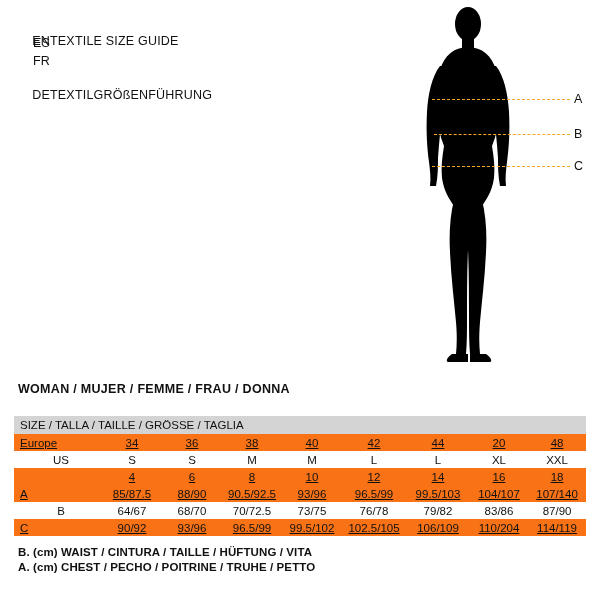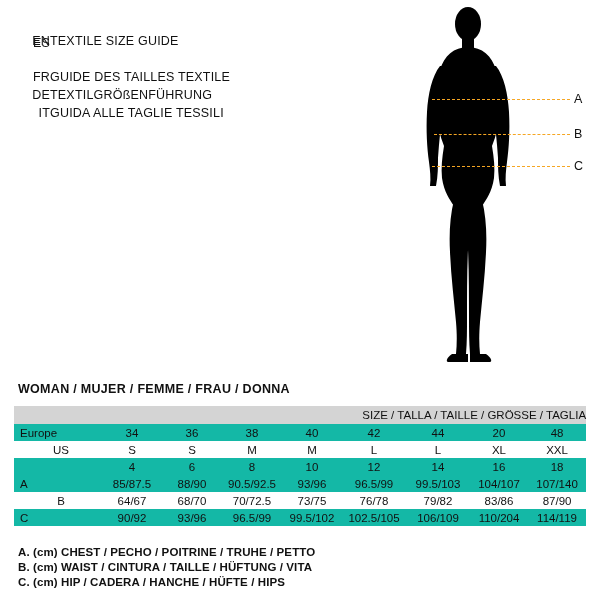--- a/index.html
+++ b/index.html
@@ -69,43 +69,42 @@
   #table-area {
     position: absolute;
     left: 14px;
     top: 382px;
     width: 572px;
   }
   .section-title {
     font-size: 12.5px;
     font-weight: bold;
     letter-spacing: .3px;
-    padding: 0 0 10px 4px;
+    padding: 0 0 20px 4px;
     color: #111;
   }
   table {
     border-collapse: collapse;
     width: 572px;
     table-layout: fixed;
   }
   td {
     font-size: 11.5px;
     height: 17px;
     padding: 0;
     color: #111;
   }
   tr.head-row td {
     background: #d4d4d4;
     font-weight: normal;
     font-size: 11.5px;
     padding-left: 6px;
     height: 18px;
-    text-align: right;
-  }
-  tr.band td { background: #14b8a6; }
+  }
+  tr.band td { background: #f97316; text-decoration: underline; }
   tr.plain td { background: #ffffff; text-align: center; }
   td.label-col {
     padding-left: 6px;
     text-align: left;
     width: 88px;
   }
   td.val { text-align: center; }
 
   
   #footnotes {
@@ -128,29 +127,24 @@
 <div id="lang-block">
   <div class="lang-row">
     <span class="lang-code">EN</span>
     <span class="lang-text">TEXTILE SIZE GUIDE</span>
   </div>
   <div class="lang-row">
     <span class="lang-code">ES</span>
   </div>
   <div class="lang-row">
     <span class="lang-code">FR</span>
-    <span class="lang-text">GUIDE DES TAILLES TEXTILE</span>
   </div>
   <div class="lang-row">
     <span class="lang-code">DE</span>
     <span class="lang-text">TEXTILGRÖßENFÜHRUNG</span>
-  </div>
-  <div class="lang-row">
-    <span class="lang-code">IT</span>
-    <span class="lang-text">GUIDA ALLE TAGLIE TESSILI</span>
   </div>
 </div>
 
 <div id="figure-wrap">
   <svg id="figure-svg" width="250" height="380" viewBox="0 0 250 380">
     <g fill="#000000">
 
       <ellipse cx="118" cy="24" rx="13" ry="17"></ellipse>
 
       <path d="M112 38 h12 v12 h-12 z"></path>
@@ -302,16 +296,15 @@
         <td class="val">102.5/105</td>
         <td class="val">106/109</td>
         <td class="val">110/204</td>
         <td class="val">114/119</td>
       </tr>
     </tbody>
   </table>
 </div>
 
 <div id="footnotes">
+  <div class="foot-row">B. (cm) WAIST / CINTURA / TAILLE / HÜFTUNG / VITA</div>
   <div class="foot-row">A. (cm) CHEST / PECHO / POITRINE / TRUHE / PETTO</div>
-  <div class="foot-row">B. (cm) WAIST / CINTURA / TAILLE / HÜFTUNG / VITA</div>
-  <div class="foot-row">C. (cm) HIP / CADERA / HANCHE / HÜFTE / HIPS</div>
 </div>
 
 </body></html>

